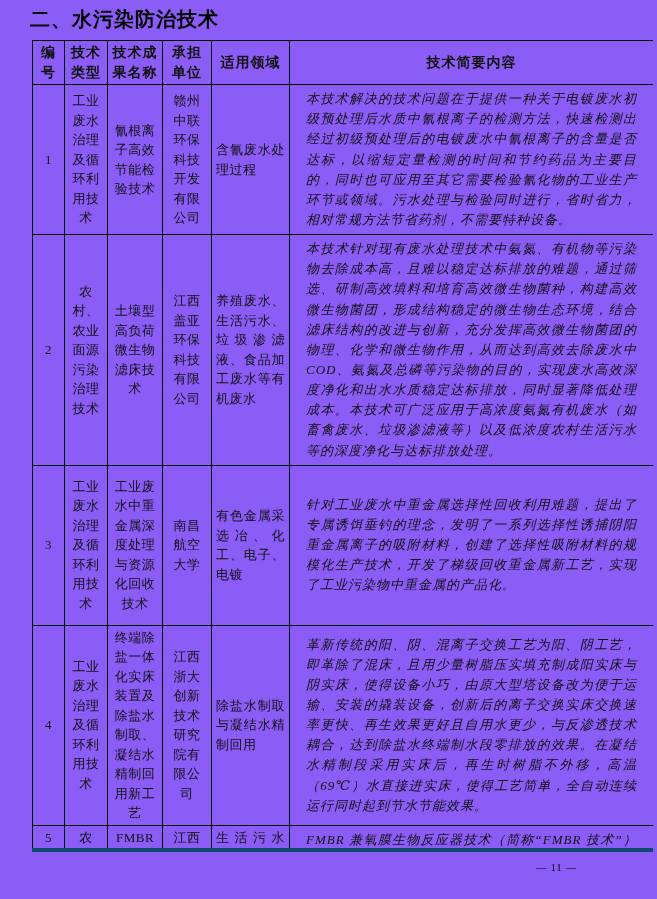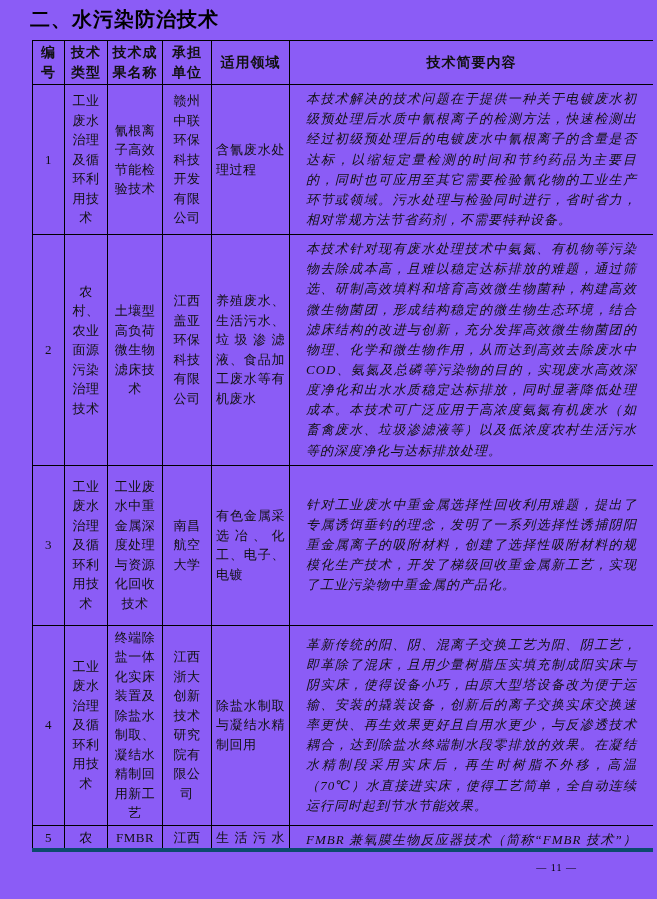--- a/index.html
+++ b/index.html
@@ -139,21 +139,21 @@
           <td class="center">南昌航空大学</td>
           <td class="field">有色金属采选冶、化工、电子、电镀</td>
           <td class="desc">针对工业废水中重金属选择性回收利用难题，提出了专属诱饵垂钓的理念，发明了一系列选择性诱捕阴阳重金属离子的吸附材料，创建了选择性吸附材料的规模化生产技术，开发了梯级回收重金属新工艺，实现了工业污染物中重金属的产品化。</td>
         </tr>
         <tr class="r4">
           <td class="center">4</td>
           <td class="center">工业废水治理及循环利用技术</td>
           <td class="center">终端除盐一体化实床装置及除盐水制取、凝结水精制回用新工艺</td>
           <td class="center">江西浙大创新技术研究院有限公司</td>
           <td class="field">除盐水制取与凝结水精制回用</td>
-          <td class="desc">革新传统的阳、阴、混离子交换工艺为阳、阴工艺，即革除了混床，且用少量树脂压实填充制成阳实床与阴实床，使得设备小巧，由原大型塔设备改为便于运输、安装的撬装设备，创新后的离子交换实床交换速率更快、再生效果更好且自用水更少，与反渗透技术耦合，达到除盐水终端制水段零排放的效果。在凝结水精制段采用实床后，再生时树脂不外移，高温（70℃）水直接进实床，使得工艺简单，全自动连续运行同时起到节水节能效果。</td>
+          <td class="desc">革新传统的阳、阴、混离子交换工艺为阳、阴工艺，即革除了混床，且用少量树脂压实填充制成阳实床与阴实床，使得设备小巧，由原大型塔设备改为便于运输、安装的撬装设备，创新后的离子交换实床交换速率更快、再生效果更好且自用水更少，与反渗透技术耦合，达到除盐水终端制水段零排放的效果。在凝结水精制段采用实床后，再生时树脂不外移，高温（69℃）水直接进实床，使得工艺简单，全自动连续运行同时起到节水节能效果。</td>
         </tr>
         <tr class="r5">
           <td class="center">5</td>
           <td class="center">农村、农业面源</td>
           <td class="center">FMBR 兼氧膜生物反</td>
           <td class="center">江西金达莱环保股份</td>
           <td class="field">生活污水（镇村污水等）、有机工</td>
           <td class="desc">FMBR 兼氧膜生物反应器技术（简称“FMBR 技术”）是金达莱环保自主研发的专利技术，是对传统 MBR 技术的全面提升，通过创建兼氧环境，利用微生物共生原理，使微生物形</td>
         </tr>
       </tbody>

